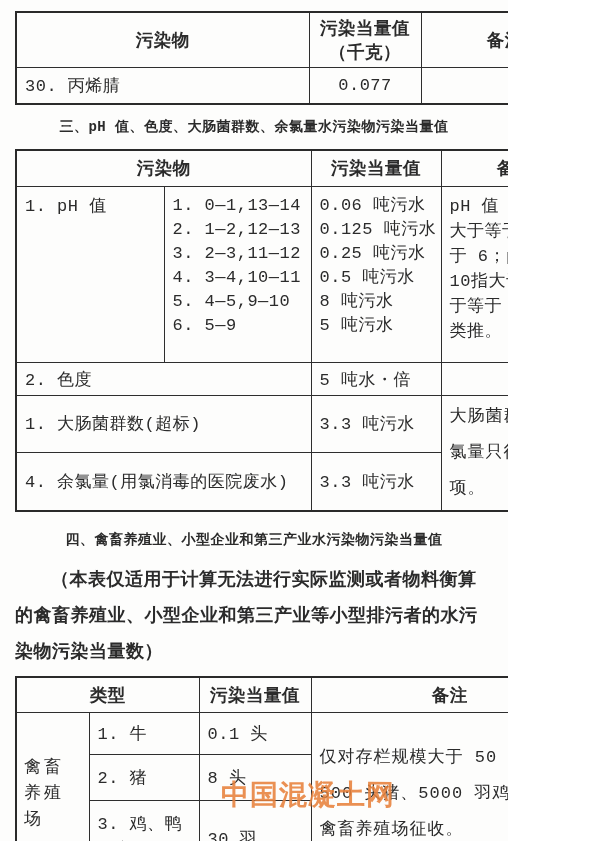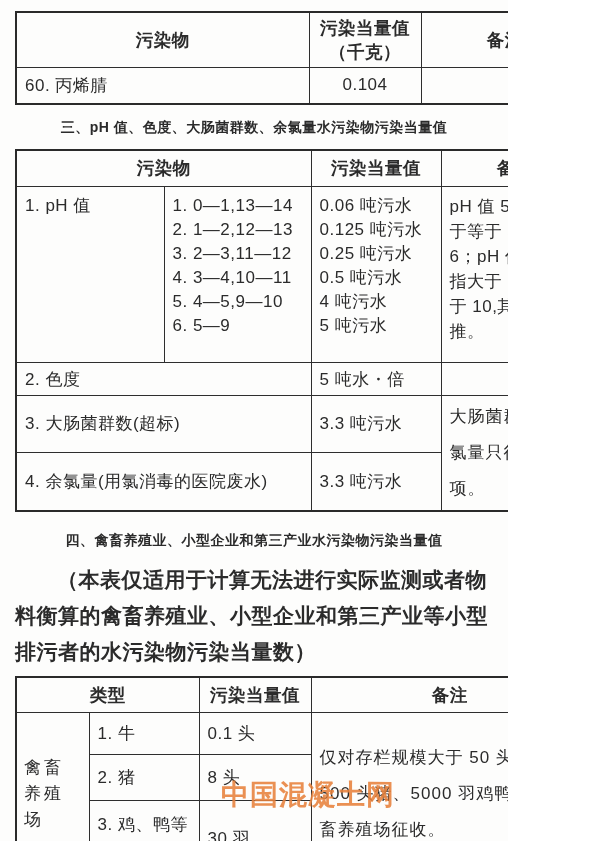--- a/index.html
+++ b/index.html
@@ -1,21 +1,21 @@
 <!DOCTYPE html>
 <html><head>
 <meta charset="utf-8">
 <style>
   html,body{margin:0;padding:0;}
   body{background:#ffffff;}
   .page{
     position:relative;
     width:508px;height:841px;
     background:#fdfdfc;
-    font-family:Liberation Sans, sans-serif;
+    font-family:Liberation Mono, monospace;
     color:#2b2b2b;
     overflow:hidden;
   }
   table{
     border-collapse:collapse;
     table-layout:fixed;
     margin-left:15px;
     width:573px;
     font-size:17px;
     letter-spacing:0.5px;
@@ -46,21 +46,21 @@
   .t2 .hrow{height:37px;}
   .t2 .ph-row{height:176px;}
   .t2 .ph-row td{vertical-align:top;padding-top:7px;}
   .t2 .r-color{height:33px;}
   .t2 .r-coli{height:33px;}
   .t2 .r-chlor{height:34px;}
   .subline{line-height:24px;white-space:nowrap;}
   .remark-text{line-height:25px;}
   .note{
     margin:10px 15px 0 15px;
-    font-size:21px;
+    font-size:18px;
     font-weight:bold;
     line-height:36px;
     text-indent:2em;
     letter-spacing:0.5px;
   }
   .t3{margin-top:6px;}
   .t3 .hrow{height:35px;}
   .t3 .r1{height:42px;}
   .t3 .r2{height:46px;padding-left:28px;}
   .t3 .r3{height:77px;}
@@ -96,22 +96,22 @@
     <tbody>
         <tr class="hrow">
       <th>污染物</th>
       <th>
         <div>污染当量值</div>
         <div>（千克）</div>
       </th>
       <th>备注</th>
     </tr>
     <tr class="r1">
-      <td>60. 丙烯腈</td>
-      <td class="val-center">0.104</td>
+      <td>30. 丙烯腈</td>
+      <td class="val-center">0.077</td>
       <td></td>
     </tr>
   </tbody>
     </table>
 
   <div class="sec-title">三、pH 值、色度、大肠菌群数、余氯量水污染物污染当量值</div>
 
   <table class="t2">
     <colgroup>
         <col style="width:148px">
@@ -133,32 +133,32 @@
         <div class="subline">3. 2—3,11—12</div>
         <div class="subline">4. 3—4,10—11</div>
         <div class="subline">5. 4—5,9—10</div>
         <div class="subline">6. 5—9</div>
       </td>
       <td>
         <div class="subline">0.06 吨污水</div>
         <div class="subline">0.125 吨污水</div>
         <div class="subline">0.25 吨污水</div>
         <div class="subline">0.5 吨污水</div>
-        <div class="subline">4 吨污水</div>
+        <div class="subline">8 吨污水</div>
         <div class="subline">5 吨污水</div>
       </td>
       <td class="remark-text">pH 值 5—6 指大于等于 5,小于 6；pH 值9—10指大于 9,小于等于 10,其余类推。</td>
     </tr>
     <tr class="r-color">
       <td colspan="2">2. 色度</td>
       <td>5 吨水・倍</td>
       <td></td>
     </tr>
     <tr class="r-coli">
-      <td colspan="2">3. 大肠菌群数(超标)</td>
+      <td colspan="2">1. 大肠菌群数(超标)</td>
       <td>3.3 吨污水</td>
       <td rowspan="2" class="remark-big">大肠菌群数和余氯量只征收一项。</td>
     </tr>
     <tr class="r-chlor">
       <td colspan="2">4. 余氯量(用氯消毒的医院废水)</td>
       <td>3.3 吨污水</td>
     </tr>
   </tbody>
     </table>
 

